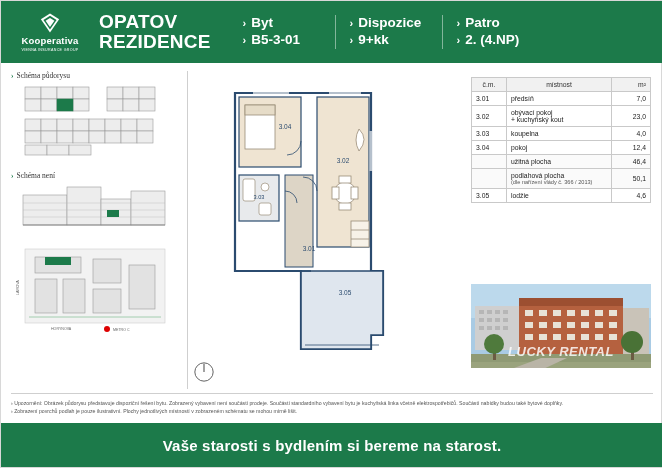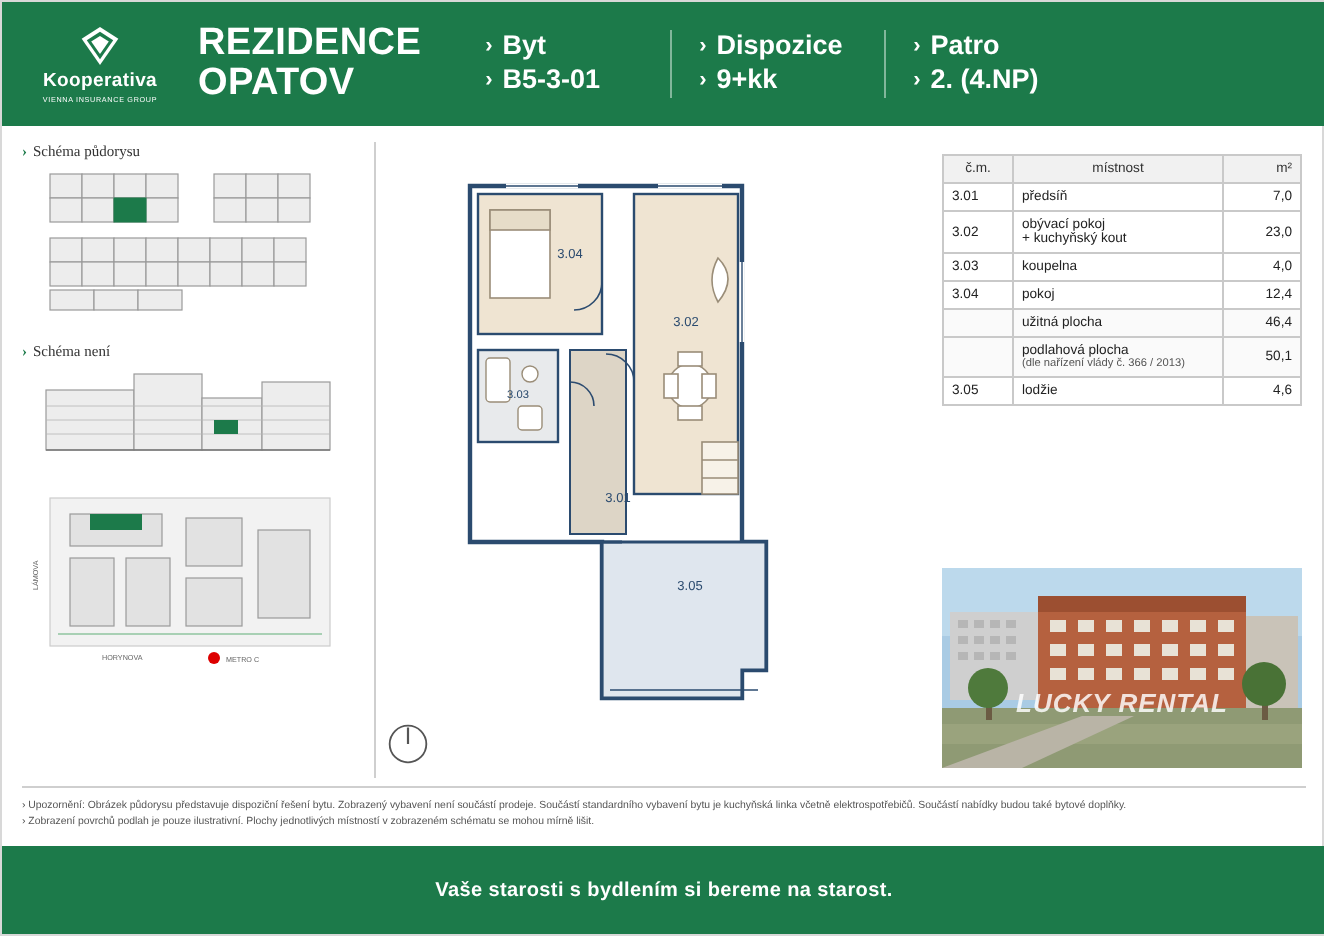--- a/index.html
+++ b/index.html
@@ -164,21 +164,21 @@
   }
   .c-num { width: 26px; }
   .c-area { width: 30px; text-align: right; }
   .r-total td { background: #fafafa; }
   .small-note { font-size: 5.6px; color: #555; display:block; }
 
   
   .photo {
     position: absolute;
     left: 470px; top: 283px;
-    width: 180px; height: 100px;
+    width: 180px; height: 84px;
     overflow: hidden;
     background: #a21caf;
   }
   .photo svg { display:block; }
   .watermark {
     position: absolute;
     left: 0; top: 60px;
     width: 180px;
     text-align: center;
     color: rgba(255,255,255,.82);
@@ -205,21 +205,21 @@
   }
   .footer-bar {
     position: absolute;
     left: 0; bottom: 0;
     width: 662px; height: 44px;
     background: #1c7a4a;
     color: #fff;
     display: flex;
     align-items: center;
     justify-content: center;
-    font-size: 10px;
+    font-size: 15px;
     font-weight: bold;
     letter-spacing: .2px;
   }
   text { font-family: "Liberation Sans", sans-serif; }
 </style>
 </head>
 <body>
 
 <div class="page">
 
@@ -229,22 +229,22 @@
       <svg class="logo-mark" viewBox="0 0 24 24">
         <path d="M12 1.6 L22 8 L12 22.4 L2 8 Z" fill="#ffffff"></path>
         <path d="M12 4.2 L19.2 8.8 L12 19.2 L4.8 8.8 Z" fill="#1c7a4a"></path>
         <path d="M12 6.6 L16.8 9.6 L12 16.4 L7.2 9.6 Z" fill="#ffffff"></path>
       </svg>
       <div class="logo-word">Kooperativa</div>
       <div class="logo-sub">VIENNA INSURANCE GROUP</div>
     </div>
 
     <div class="title-block">
+      <div class="title-line">OPATOV</div>
       <div class="title-line">REZIDENCE</div>
-      <div class="title-line">OPATOV</div>
     </div>
 
     <div class="head-fields">
       <div class="head-field">
         <div class="hf-row">
           <span class="chev">›</span>
           <span>Byt</span>
         </div>
         <div class="hf-row">
           <span class="chev">›</span>

